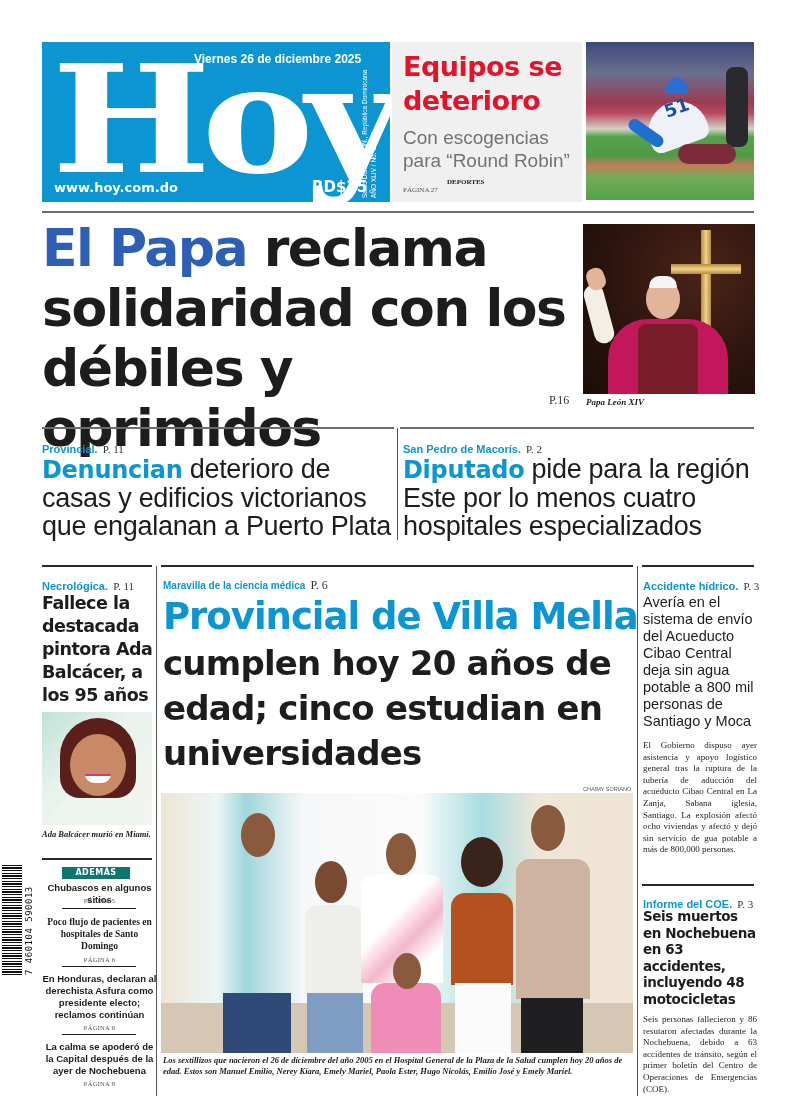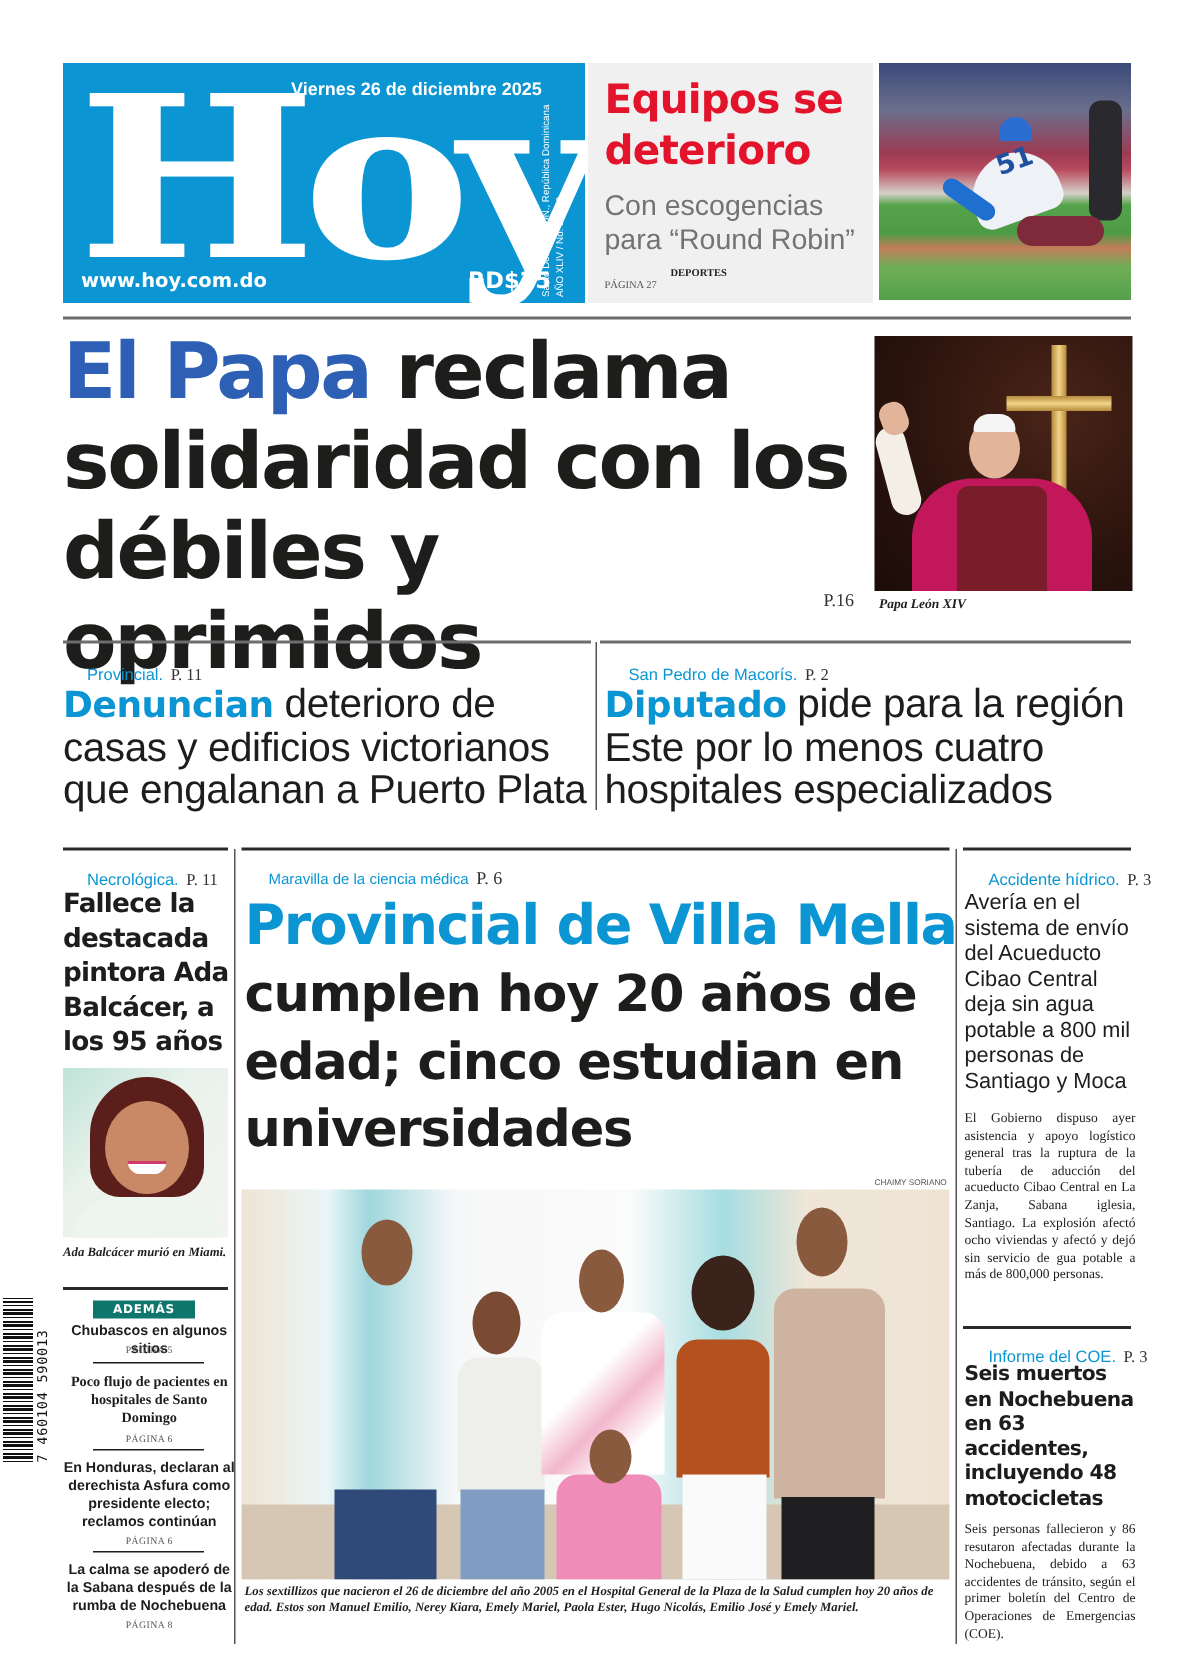--- a/index.html
+++ b/index.html
@@ -47,21 +47,21 @@
   .cross-h { left: 88px; top: 40px; width: 70px; height: 10px; background: linear-gradient(180deg,#b48a3a,#f2d48a,#b48a3a); }
   .pope-robe { left: 25px; top: 95px; width: 120px; height: 80px; background: #c2185b; border-radius: 40px 40px 0 0; }
   .pope-stole { left: 55px; top: 100px; width: 60px; height: 75px; background: #7a1d2b; border-radius: 8px 8px 0 0; }
   .pope-head { left: 63px; top: 55px; width: 34px; height: 40px; background: #e2b59a; border-radius: 50%; }
   .pope-cap { left: 66px; top: 52px; width: 28px; height: 12px; background: #f5f5f5; border-radius: 14px 14px 2px 2px; }
   .pope-arm { left: 6px; top: 60px; width: 20px; height: 60px; background: #f4efe6; border-radius: 10px; transform: rotate(-15deg); }
   .pope-hand { left: 4px; top: 44px; width: 18px; height: 22px; background: #e2b59a; border-radius: 8px; transform: rotate(-20deg); }
   .pope-caption { left: 586px; top: 397px; font-family: "Liberation Serif", serif; font-style: italic; font-weight: bold; font-size: 9px; color: #1d1d1b; }
 
   
-  .kicker { font-family: "Liberation Sans", sans-serif; font-weight: normal; color: #0b96d3; font-size: 11px; margin-left: 16px; }
+  .kicker { font-family: "Liberation Sans", sans-serif; font-weight: bold; color: #0b96d3; font-size: 11px; }
   .kpage { font-family: "Liberation Serif", serif; font-weight: normal; color: #333; font-size: 11px; }
   .sec-head { font-family: "Liberation Sans", sans-serif; font-size: 27px; line-height: 28px; color: #1d1d1b; letter-spacing: -0.3px; }
   .sec-head .hl { font-family: "DejaVu Sans", sans-serif; font-weight: bold; color: #0b96d3; font-size: 24px; }
 
   
   .left-head { left: 42px; top: 592px; width: 115px; font-family: "DejaVu Sans", sans-serif; font-weight: bold; font-size: 17.5px; line-height: 23px; color: #1d1d1b; letter-spacing: -0.5px; }
   .ada-photo { left: 42px; top: 712px; width: 110px; height: 113px; overflow: hidden; background: linear-gradient(135deg,#bfe3d8 0%,#e9f2ec 40%,#f4f4ef 100%); }
   .ada-hair { left: 18px; top: 6px; width: 76px; height: 80px; background: #5a1f1a; border-radius: 38px 38px 20px 20px; }
   .ada-face { left: 28px; top: 22px; width: 56px; height: 62px; background: #c98866; border-radius: 50%; }
   .ada-smile { left: 43px; top: 62px; width: 26px; height: 9px; background: #fff; border-radius: 0 0 13px 13px; border-top: 2px solid #d23a6a; }
@@ -175,21 +175,21 @@
 <div class="abs brief-rule" style="top:908px;"></div>
 
 <div class="abs brief" style="top:916px;font-family:Liberation Serif, serif;">Poco flujo de pacientes en hospitales de Santo Domingo</div>
 <div class="abs brief-page" style="top:956px;">PÁGINA 6</div>
 <div class="abs brief-rule" style="top:966px;"></div>
 
 <div class="abs brief" style="top:973px;">En Honduras, declaran al derechista Asfura como presidente electo; reclamos continúan</div>
 <div class="abs brief-page" style="top:1024px;">PÁGINA 6</div>
 <div class="abs brief-rule" style="top:1034px;"></div>
 
-<div class="abs brief" style="top:1041px;">La calma se apoderó de la Sabana después de la rumba de Nochebuena</div>
+<div class="abs brief" style="top:1041px;">La calma se apoderó de la Capital después de la ayer de Nochebuena</div>
 <div class="abs brief-page" style="top:1080px;">PÁGINA 8</div>
 
 <div class="abs barcode"></div>
 <div class="abs barcode-num">
     <span>7 460104 590013</span>
   </div>
 
 <div class="abs" style="left:163px;top:574px;"><span class="kicker" style="font-size:10px;">Maravilla de la ciencia médica</span> <span class="kpage" style="font-size:12px;">P. 6</span></div>
 <div class="abs feat-head1">Provincial de Villa Mella</div>
 <div class="abs feat-head2">cumplen hoy 20 años de edad; cinco estudian en universidades</div>

